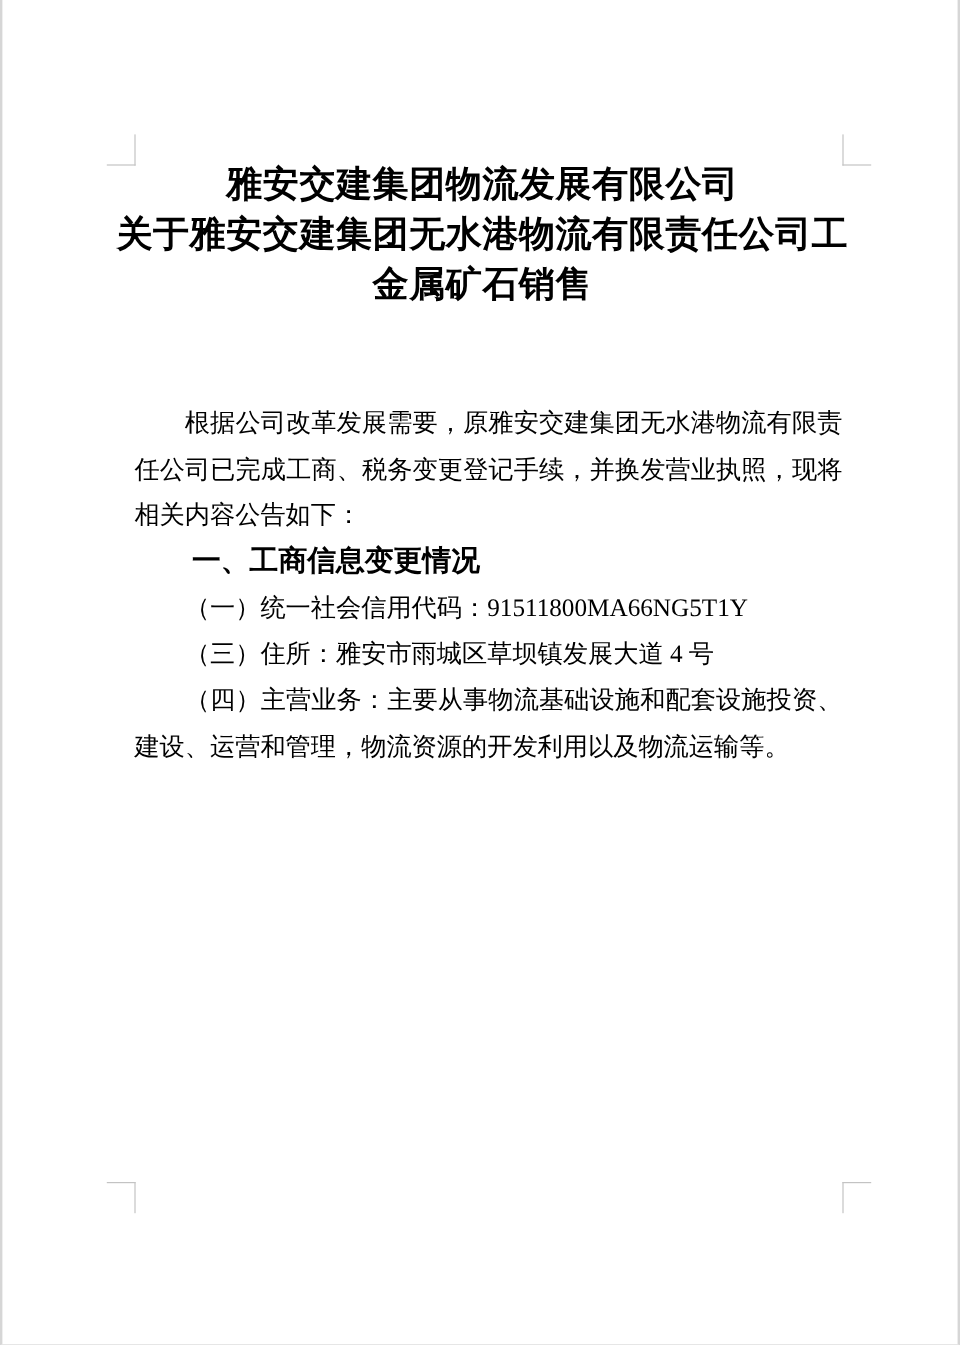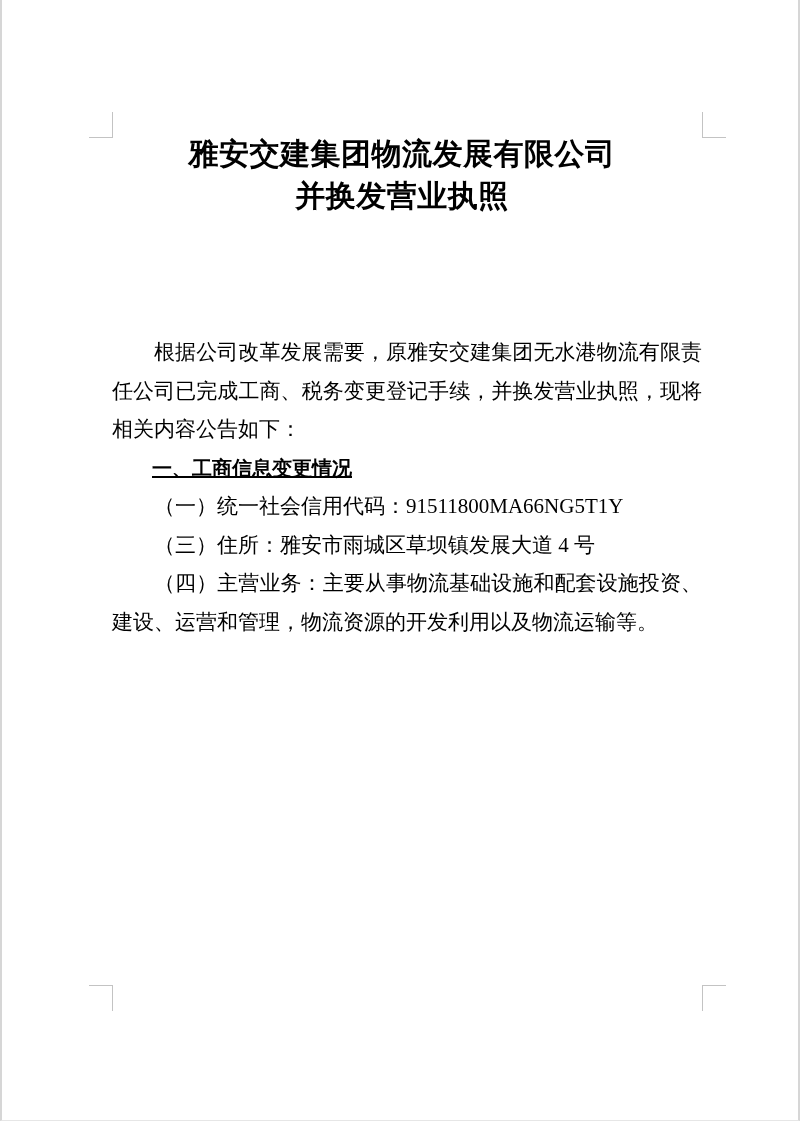--- a/index.html
+++ b/index.html
@@ -57,37 +57,37 @@
     text-justify: inter-character;
     margin-top: 44px;
   }
   .doc-body p {
     margin: 0;
     text-indent: 2em;
   }
   .doc-body p.heading {
     font-weight: 700;
     font-family: "Liberation Sans", "DejaVu Sans", sans-serif;
-    font-size: 20px;
-    text-decoration: underline;
+    font-size: 24px;
   }
 </style>
 </head>
 <body>
 
 <div class="page">
 
   <div class="crop tl"></div>
   <div class="crop tr"></div>
   <div class="crop bl"></div>
   <div class="crop br"></div>
 
   <div class="doc-title">
     <div>雅安交建集团物流发展有限公司</div>
-    <div>并换发营业执照</div>
+    <div>关于雅安交建集团无水港物流有限责任公司工</div>
+    <div>金属矿石销售</div>
   </div>
 
   <div class="doc-body">
     <p>根据公司改革发展需要，原雅安交建集团无水港物流有限责任公司已完成工商、税务变更登记手续，并换发营业执照，现将相关内容公告如下：</p>
     <p class="heading">一、工商信息变更情况</p>
     <p>（一）统一社会信用代码：91511800MA66NG5T1Y</p>
     <p>（三）住所：雅安市雨城区草坝镇发展大道 4 号</p>
     <p>（四）主营业务：主要从事物流基础设施和配套设施投资、建设、运营和管理，物流资源的开发利用以及物流运输等。</p>
   </div>
 

